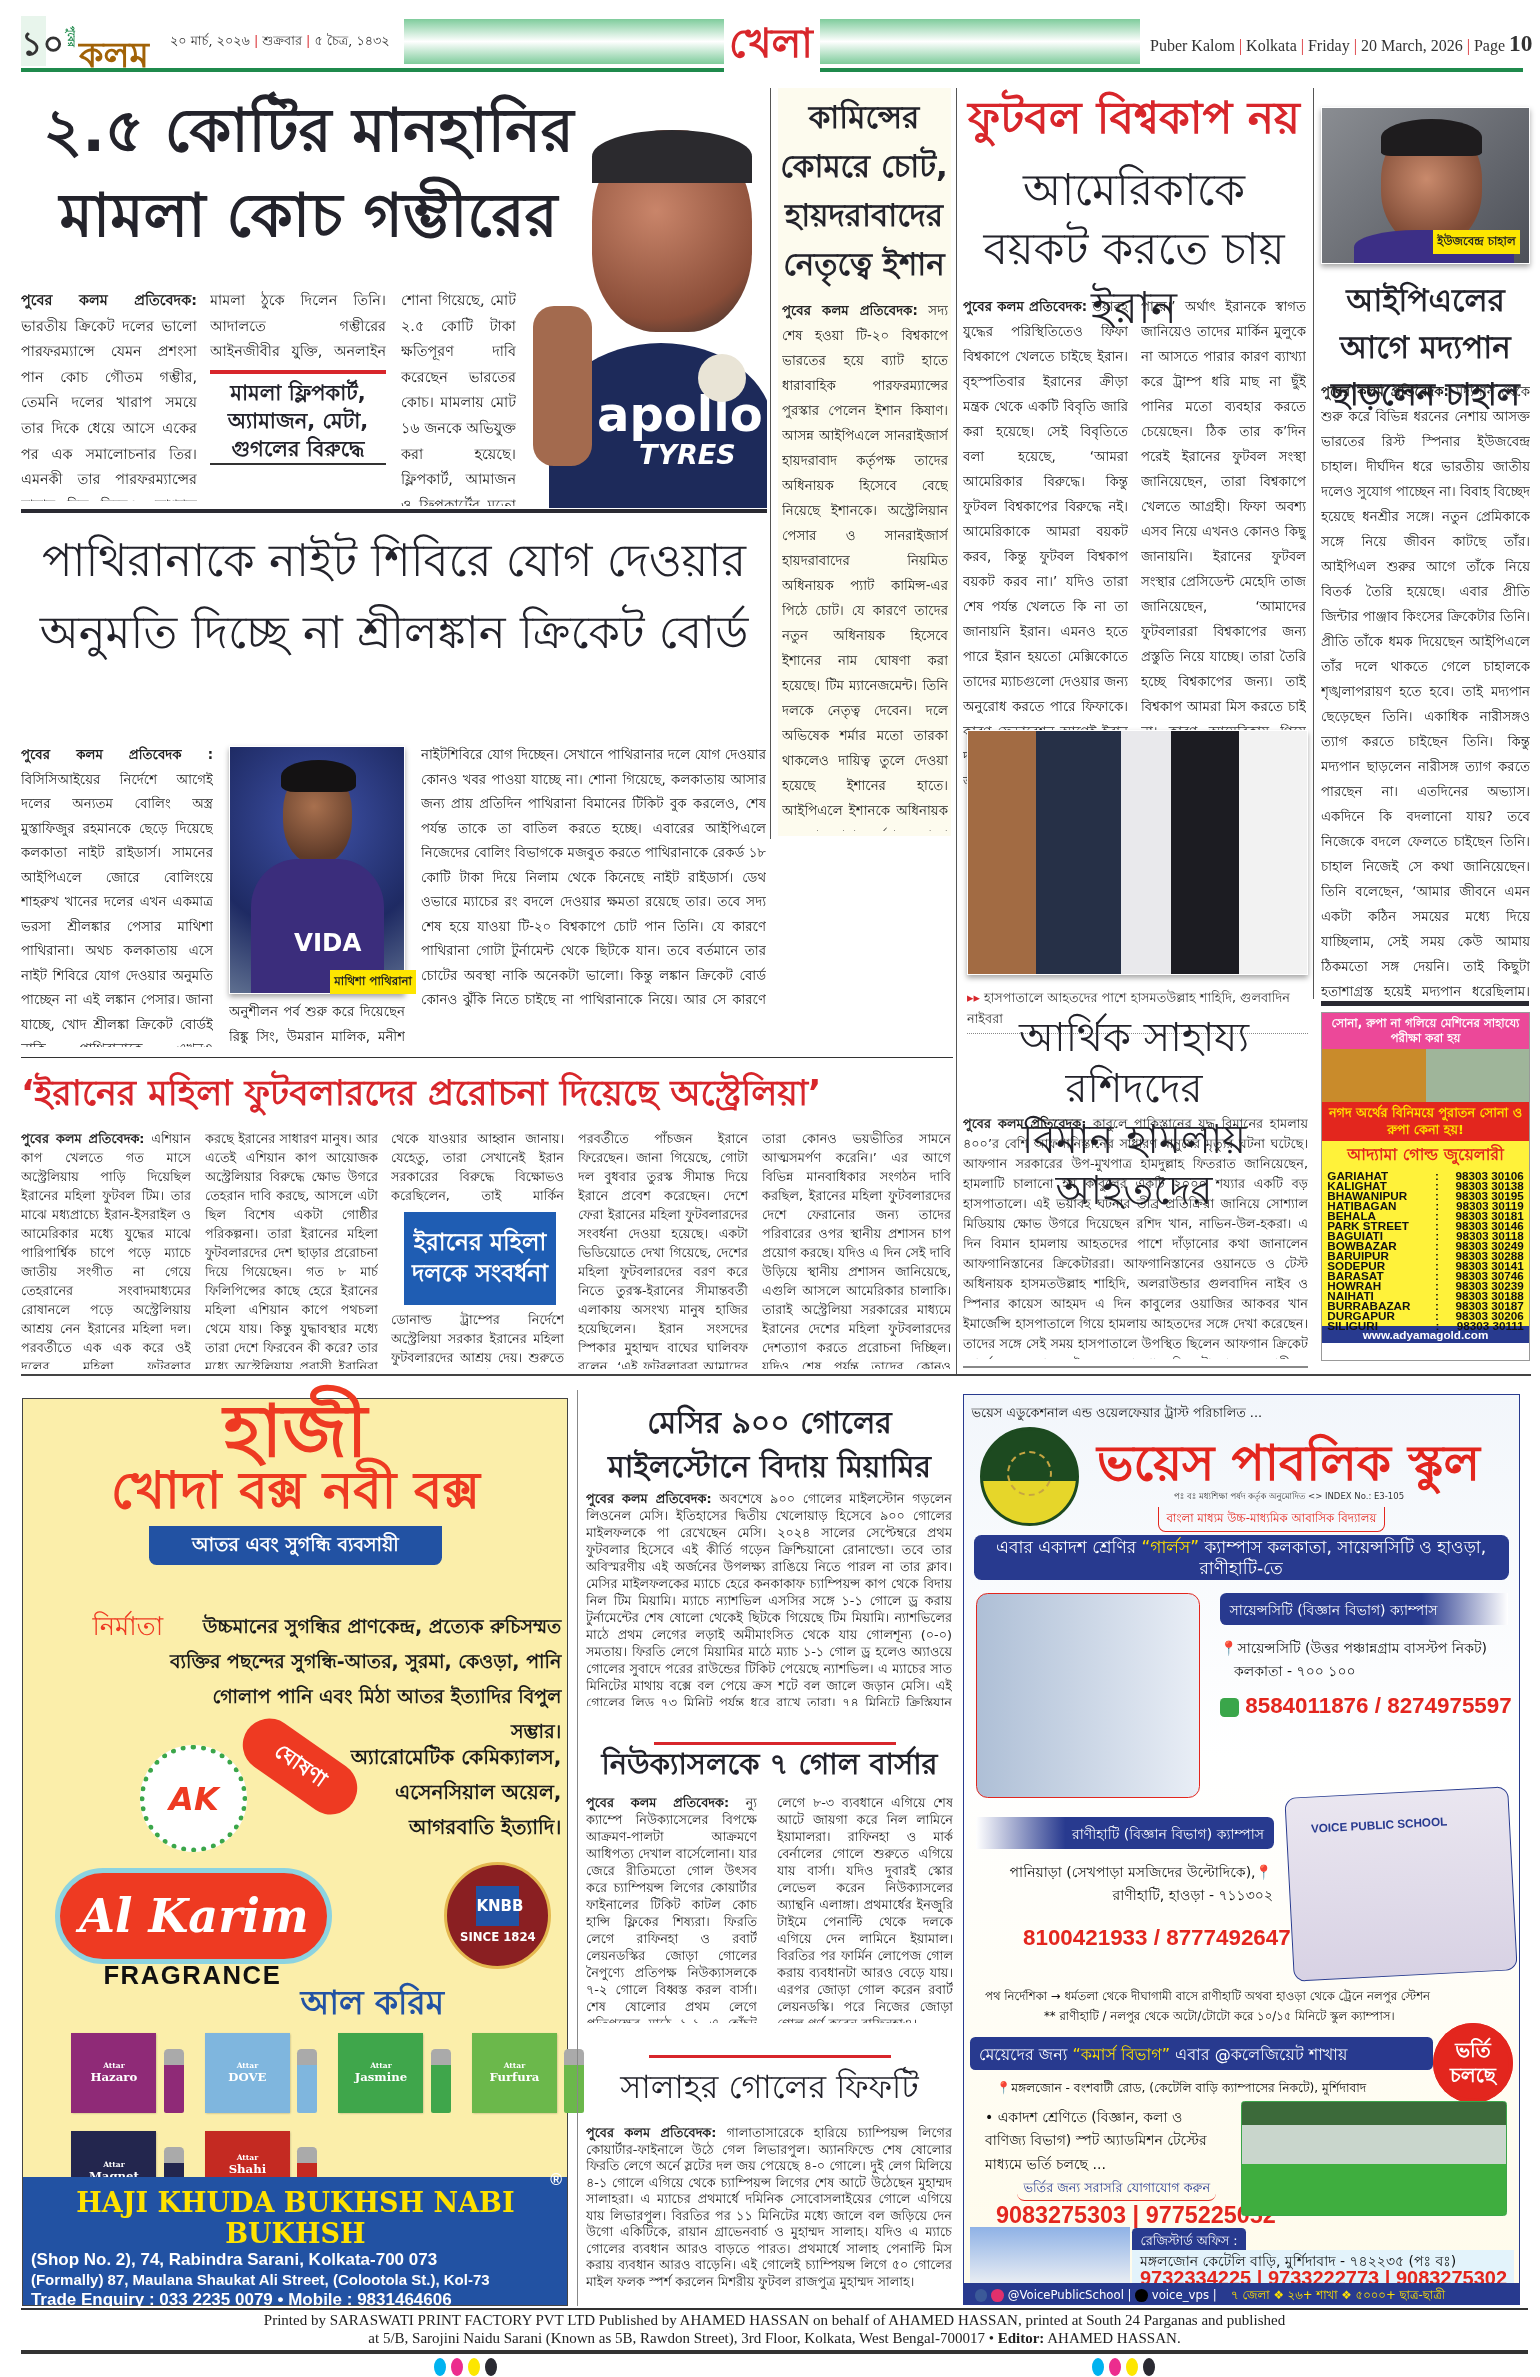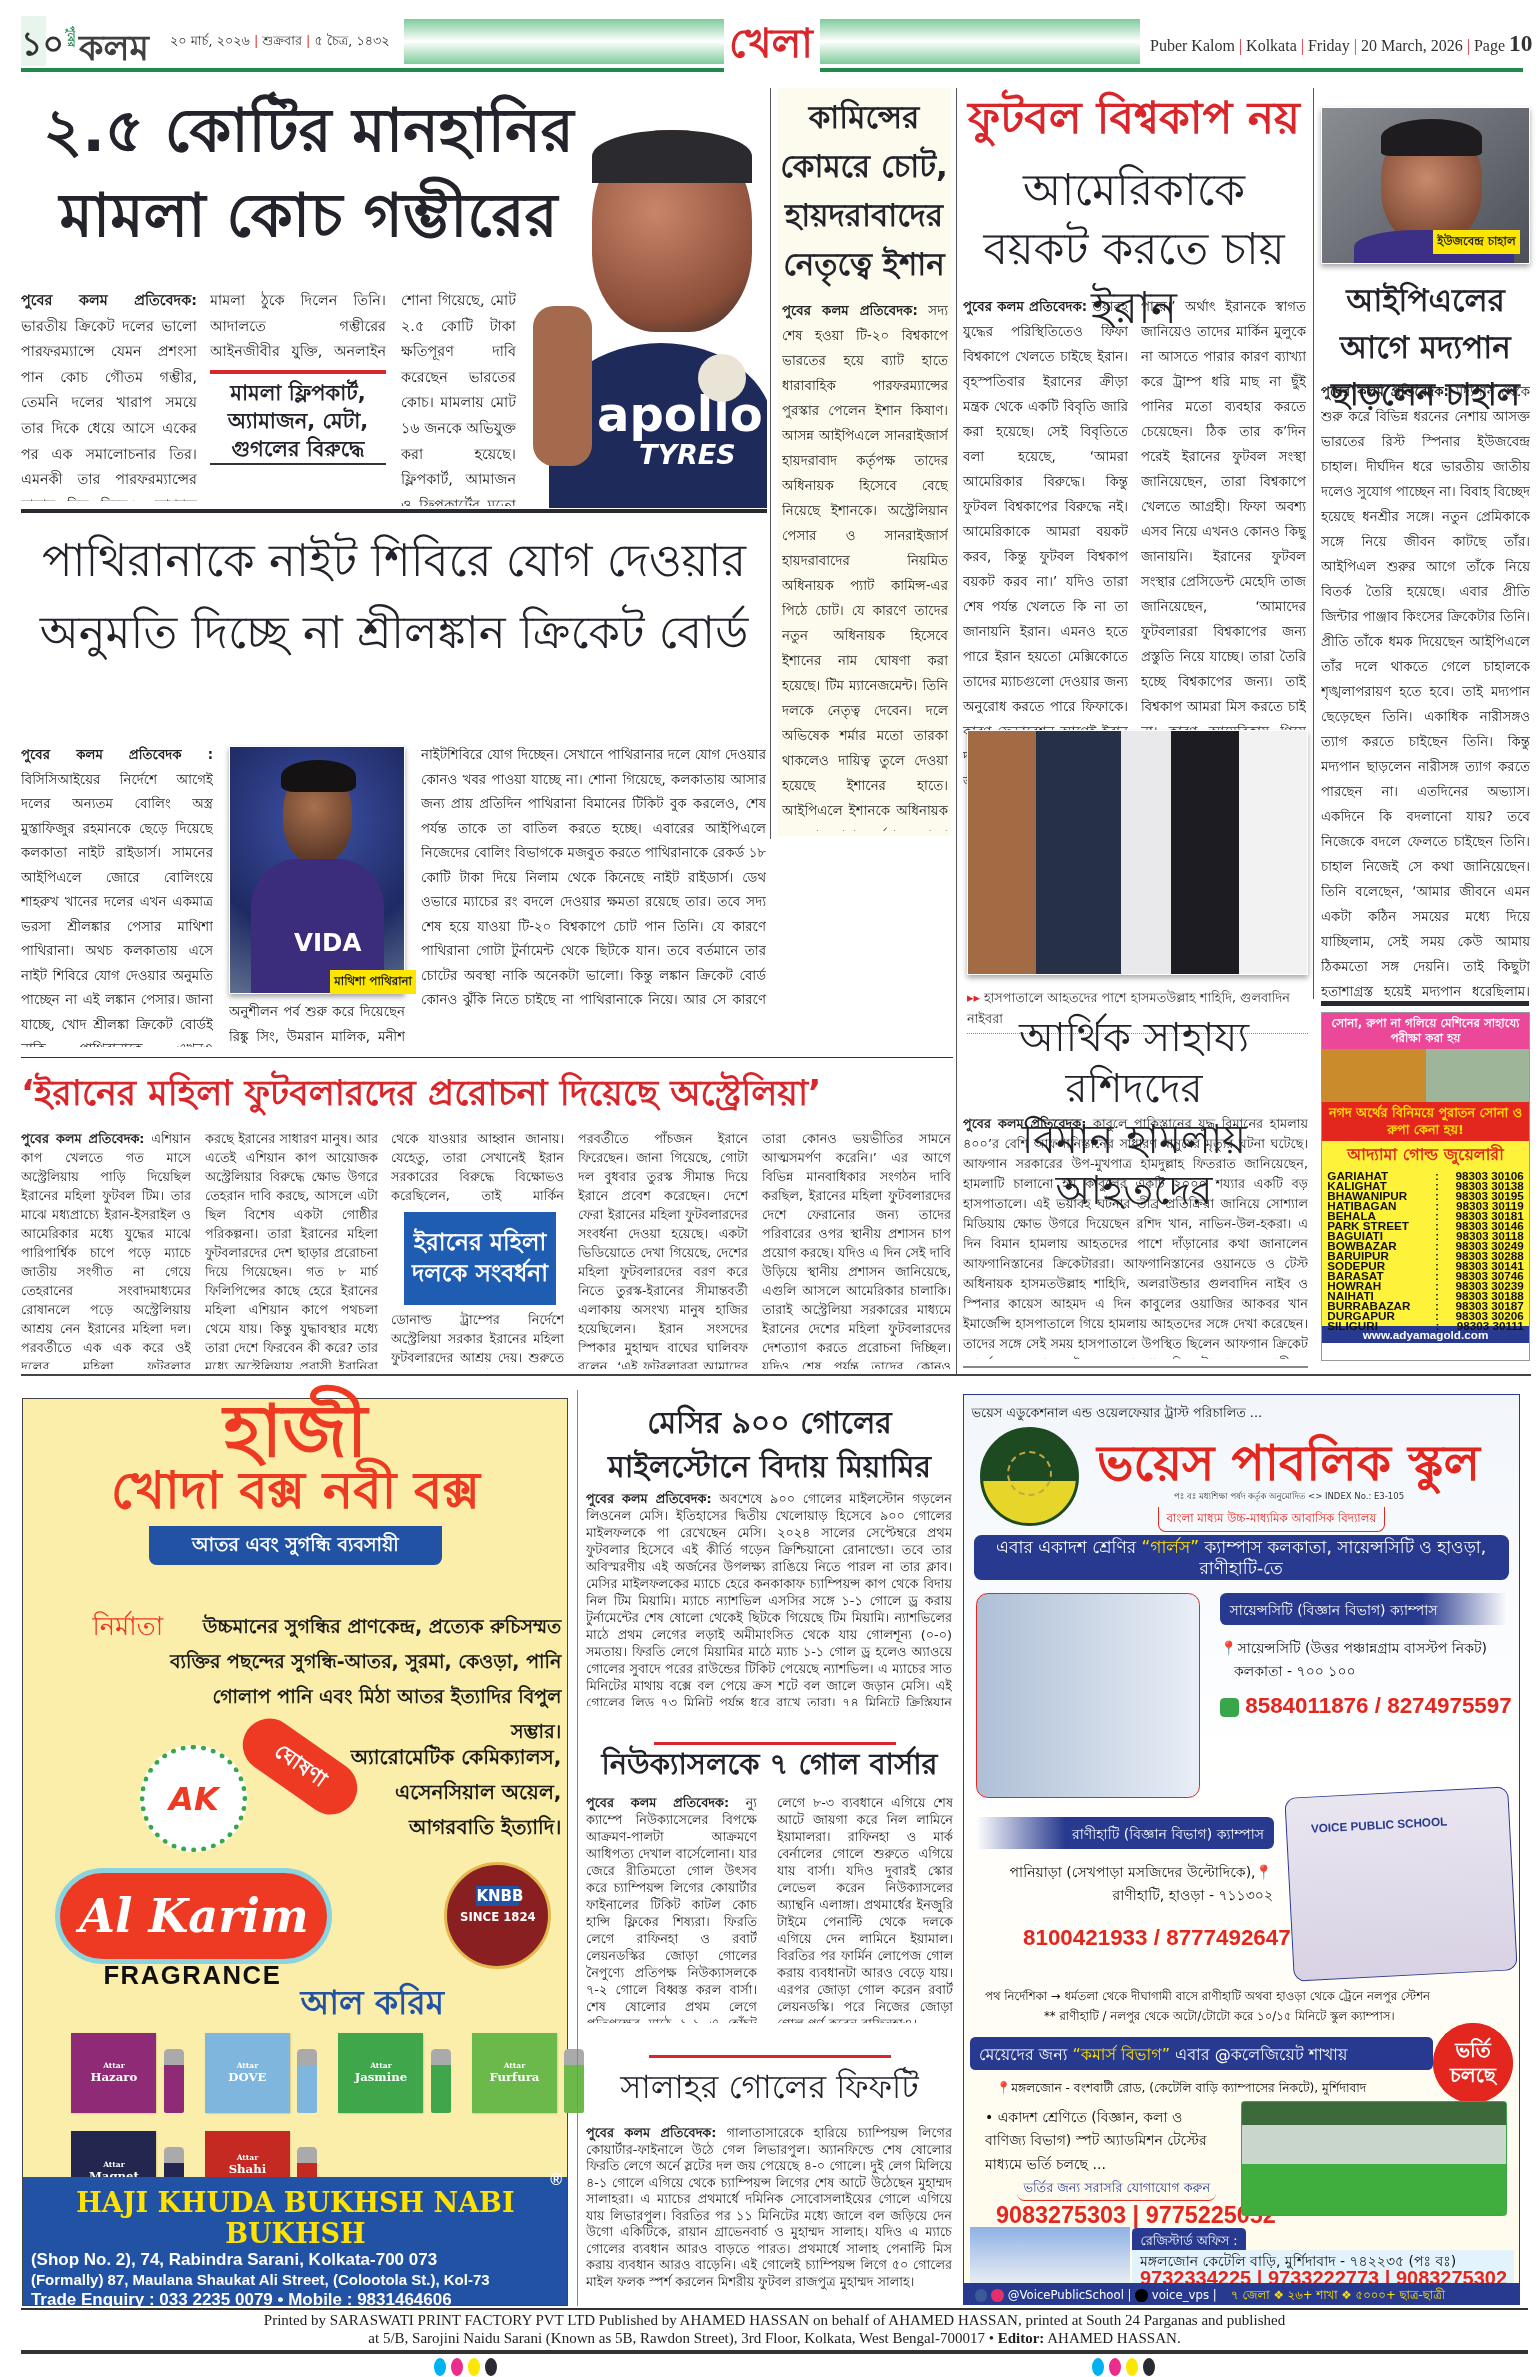--- a/index.html
+++ b/index.html
@@ -24,21 +24,21 @@
 .bullet-dots{display:flex;gap:5.3px}
 .dot{width:11.7px;height:18px;border-radius:50%}
 </style>
 </head>
 <body>
 
 <div id="hdr" class="abs">
   <div class="abs" style="left:0;top:0;width:24.5px;height:50px;background:#e8f5ec"></div>
   <div class="abs serif" style="left:0;top:2.1px;font-size:33px;font-weight:bold;color:#333">১০</div>
   <div class="abs" style="left:43px;top:9.6px;font-size:9.6px;writing-mode:vertical-rl;color:#1f8a4c;font-weight:bold">পুবের</div>
-  <div class="abs" style="left:58px;top:5px;font-size:35px;font-weight:900;color:#404040">কলম</div>
+  <div class="abs" style="left:58px;top:12px;font-size:35px;font-weight:900;color:#a16207">কলম</div>
   <div class="abs serif" style="left:149px;top:15px;font-size:12.8px;color:#333;white-space:nowrap">
     <span>২০ মার্চ, ২০২৬</span>
     <span style="color:#d8262b"> | </span>
     <span>শুক্রবার</span>
     <span style="color:#d8262b"> | </span>
     <span>৫ চৈত্র, ১৪৩২</span>
   </div>
   <div class="hdr-green" style="left:383px;top:2.7px;width:320px"></div>
   <div class="abs" style="left:708px;top:-4.3px;font-size:40px;font-weight:bold;color:#d8262b">খেলা</div>
   <div class="hdr-green" style="left:799px;top:2.7px;width:320px"></div>
@@ -275,21 +275,21 @@
   <div class="abs" style="left:213px;top:341px;width:128px;height:53px;background:#ee3a22;color:#fff;font-size:21px;font-weight:bold;border-radius:27px;display:flex;align-items:center;justify-content:center;transform:rotate(35deg)">ঘোষণা</div>
   <div class="abs" style="left:298px;top:341px;width:240px;font-size:20px;line-height:35px;font-weight:bold;color:#1a1a1a;text-align:right">অ্যারোমেটিক কেমিক্যালস, এসেনসিয়াল অয়েল, আগরবাতি ইত্যাদি।</div>
   <div class="abs" style="left:117px;top:346px;width:107px;height:107px;border:5.3px dotted #3aa64a;border-radius:50%;background:#fff;display:flex;align-items:center;justify-content:center">
     <span style="color:#ee3a22;font-weight:bold;font-style:italic;font-size:32px">AK</span>
   </div>
   <div class="abs" style="left:32px;top:469px;width:277px;height:96px;background:#ee3a22;border:5.3px solid #8cd3e0;border-radius:48px;display:flex;align-items:center;justify-content:center">
     <span style="color:#fff;font-size:46px;font-weight:bold;font-style:italic;font-family:'DejaVu Serif',serif">Al Karim</span>
   </div>
   <div class="abs" style="left:80px;top:562px;font-family:'Liberation Sans',sans-serif;font-weight:bold;font-size:25.6px;letter-spacing:1.6px;color:#111">FRAGRANCE</div>
   <div class="abs" style="left:421px;top:463px;width:107px;height:107px;border-radius:50%;background:#8a1f22;border:3.2px solid #e4b84f;color:#fff;text-align:center;font-size:7.5px;padding-top:21px">
-    <div style="background:#2252a3;margin:0 29px;font-size:15px;font-weight:bold;padding:1px 0">KNBB</div>
+    <div style="background:#2252a3;margin:0 29px;font-size:15px;font-weight:bold;padding:11px 0">KNBB</div>
     <div style="font-weight:bold;font-size:11.7px;margin-top:4.3px">SINCE 1824</div>
   </div>
   <div class="abs" style="left:277px;top:578px;color:#2252a3;font-size:33px;font-weight:bold">আল করিম</div>
   <div id="haji-products" class="abs" style="left:48px;top:626px;width:453px;height:186px;display:grid;grid-template-columns:repeat(4,1fr);gap:10.7px 21px">
       <div style="display: flex; align-items: flex-end; gap: 7.5px;">
         <div style="width:85px;height:80px;background:#8f2a77;color:#fff;display:flex;flex-direction:column;align-items:center;justify-content:center;font-family:'DejaVu Serif',serif;font-weight:bold;box-shadow:1.1px 1.1px 2.1px rgba(0,0,0,.3)">
           <span style="font-size:7.5px">Attar</span>
           <span style="font-size:11.7px;text-align:center">Hazaro</span>
         </div>
         <div style="width:20px;height:64px;border-radius:4.3px 4.3px 2.1px 2.1px;background:linear-gradient(#aaa 0 25%,#8f2a77 25%)"></div>

